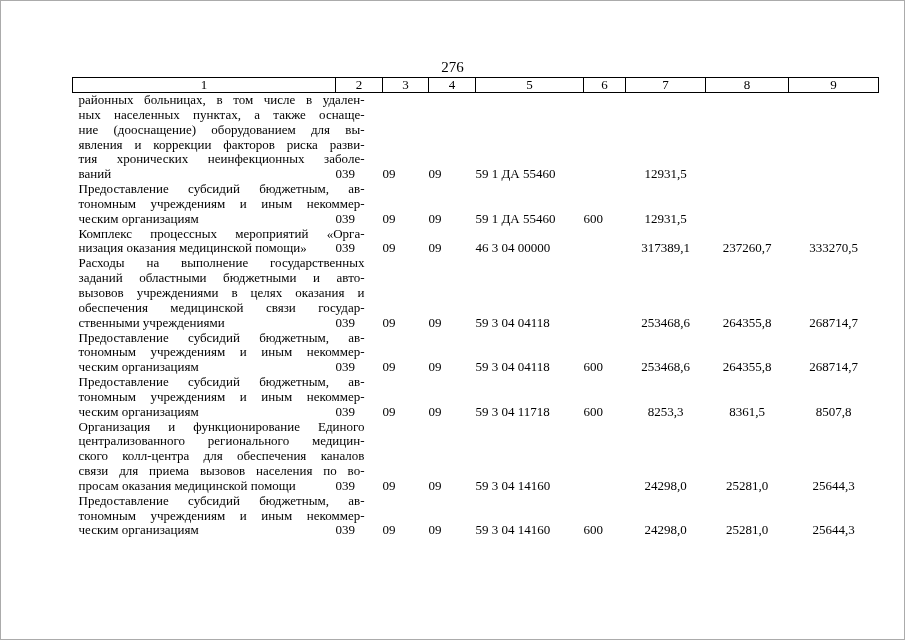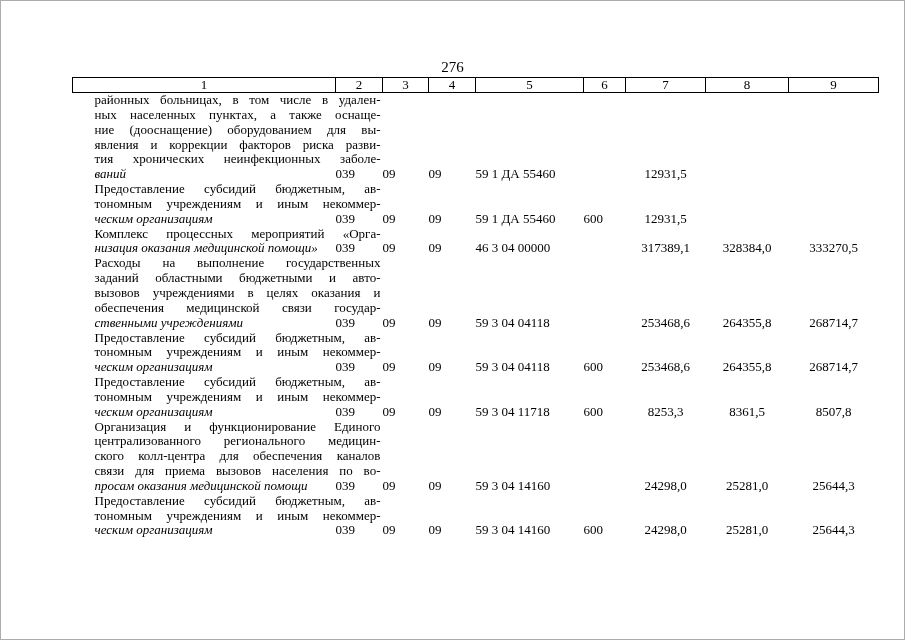--- a/index.html
+++ b/index.html
@@ -44,27 +44,27 @@
   }
   table.budget th:first-child { border-left: 1.6px solid #000; }
   table.budget th:last-child  { border-right: 1.6px solid #000; }
   table.budget td {
     border: none;
     padding: 0;
     vertical-align: bottom;
     line-height: 14.85px;
     font-size: 13px;
   }
-  .para { width: 286px; margin-left: 22px; }
+  .para { width: 286px; margin-left: 6px; }
   .para .line {
     text-align: justify;
     text-align-last: justify;
     white-space: normal;
   }
-  .para .line:last-child { text-align-last: left; font-style: italic; }
+  .para .line:last-child { text-align-last: left; }
   td.ctr { text-align: left; }
   td.amt { text-align: center; padding-right: 2px; }
 </style>
 </head>
 <body>
 
 <div class="page-num">276</div>
 
 <div class="doc">
   <table class="budget">
@@ -136,21 +136,21 @@
               <div class="line">Комплекс процессных мероприятий «Орга-</div>
               <div class="line">низация оказания медицинской помощи»</div>
             </div>
           </td>
           <td class="ctr">039</td>
           <td class="ctr">09</td>
           <td class="ctr">09</td>
           <td class="ctr">46 3 04 00000</td>
           <td class="ctr"></td>
           <td class="amt">317389,1</td>
-          <td class="amt">328384,0</td>
+          <td class="amt">237260,7</td>
           <td class="amt">333270,5</td>
         </tr>
         <tr>
           <td>
             <div class="para">
               <div class="line">Расходы на выполнение государственных</div>
               <div class="line">заданий областными бюджетными и авто-</div>
               <div class="line">вызовов учреждениями в целях оказания и</div>
               <div class="line">обеспечения медицинской связи государ-</div>
               <div class="line">ственными учреждениями</div>

